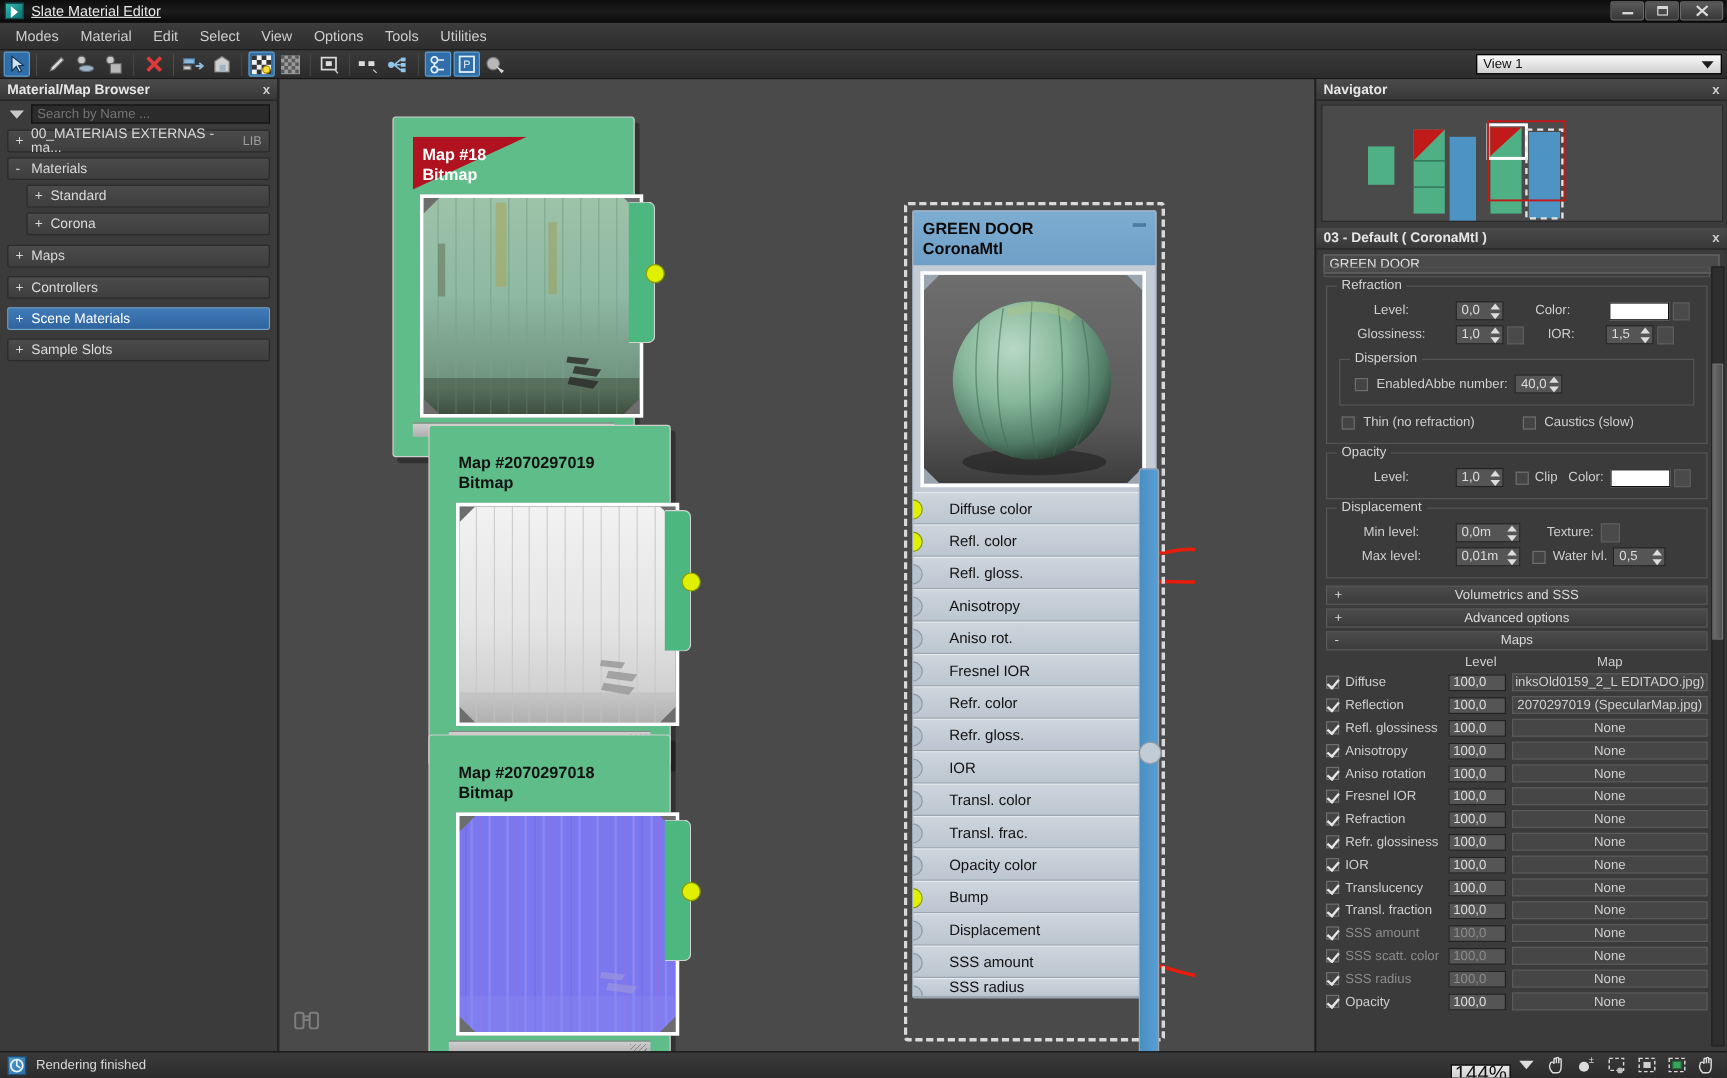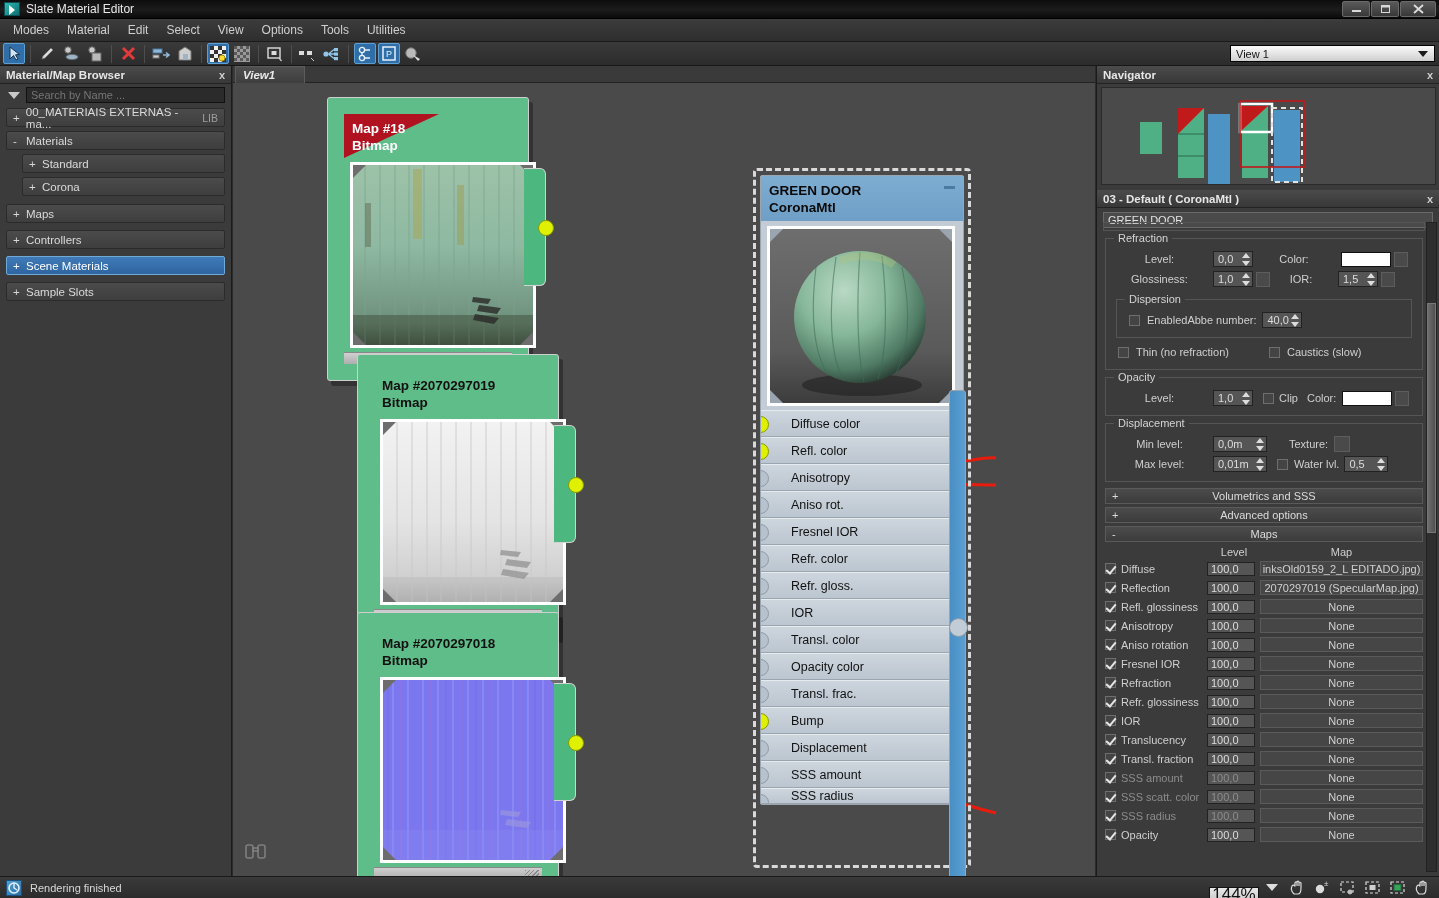--- a/index.html
+++ b/index.html
@@ -13,20 +13,21 @@
     overflow: hidden;
   }
   #app { position: relative; width: 1439px; height: 898px; }
 
   
   #titlebar {
     position: absolute; left: 0; top: 0; width: 1439px; height: 19px;
     background: linear-gradient(to bottom,#0d0d0d 0%, #1c1c1c 55%, #0a0a0a 100%);
     display: flex; align-items: center;
     border-bottom: 1px solid #000;
+    text-decoration: underline;
   }
   #app-icon {
     width: 16px; height: 14px; margin-left: 4px; margin-right: 6px;
     background: linear-gradient(135deg,#2fb9b0,#0d6f73);
     border: 1px solid #0b4f52; position: relative;
   }
   #app-icon:after {
     content:""; position:absolute; left:4px; top:2px;
     border-left: 6px solid #fff; border-top:5px solid transparent; border-bottom:5px solid transparent;
   }
@@ -514,23 +515,20 @@
         <span>Scene Materials</span>
       </div>
       <div class="br-row" style="margin-top:7px;">
         <span class="br-sign">+</span>
         <span>Sample Slots</span>
       </div>
     </div>
   </div>
 
   <div id="graph">
-    <div id="view-tabs">
-      <div id="view-tab1">View1</div>
-    </div>
     <div id="canvas">
 
       <svg class="wires">
         <defs></defs>
         <path d="M548,152 C630,152 640,300 690,360 C720,392 740,372 763,375" stroke="#e81c0c" stroke-width="3" fill="none"></path>
         <path d="M576,411 C620,411 660,404 700,402 C730,401 745,402 763,402" stroke="#e81c0c" stroke-width="3" fill="none"></path>
         <path d="M576,669 C620,669 660,695 700,710 C726,720 745,726 763,730" stroke="#e81c0c" stroke-width="3" fill="none"></path>
       </svg>
 
       <div class="node map-node" style="left:94px; top:14px; width:202px;">
@@ -748,20 +746,24 @@
           <div class="slot">
               <span class="dot on"></span>
               <span>Diffuse color</span>
             </div>
           <div class="slot">
               <span class="dot on"></span>
               <span>Refl. color</span>
             </div>
           <div class="slot">
               <span class="dot"></span>
+              <span>Refl. gloss.</span>
+            </div>
+          <div class="slot">
+              <span class="dot"></span>
               <span>Anisotropy</span>
             </div>
           <div class="slot">
               <span class="dot"></span>
               <span>Aniso rot.</span>
             </div>
           <div class="slot">
               <span class="dot"></span>
               <span>Fresnel IOR</span>
             </div>
@@ -776,25 +778,25 @@
           <div class="slot">
               <span class="dot"></span>
               <span>IOR</span>
             </div>
           <div class="slot">
               <span class="dot"></span>
               <span>Transl. color</span>
             </div>
           <div class="slot">
               <span class="dot"></span>
+              <span>Transl. frac.</span>
+            </div>
+          <div class="slot">
+              <span class="dot"></span>
               <span>Opacity color</span>
-            </div>
-          <div class="slot">
-              <span class="dot"></span>
-              <span>Transl. frac.</span>
             </div>
           <div class="slot">
               <span class="dot on"></span>
               <span>Bump</span>
             </div>
           <div class="slot">
               <span class="dot"></span>
               <span>Displacement</span>
             </div>
           <div class="slot">

